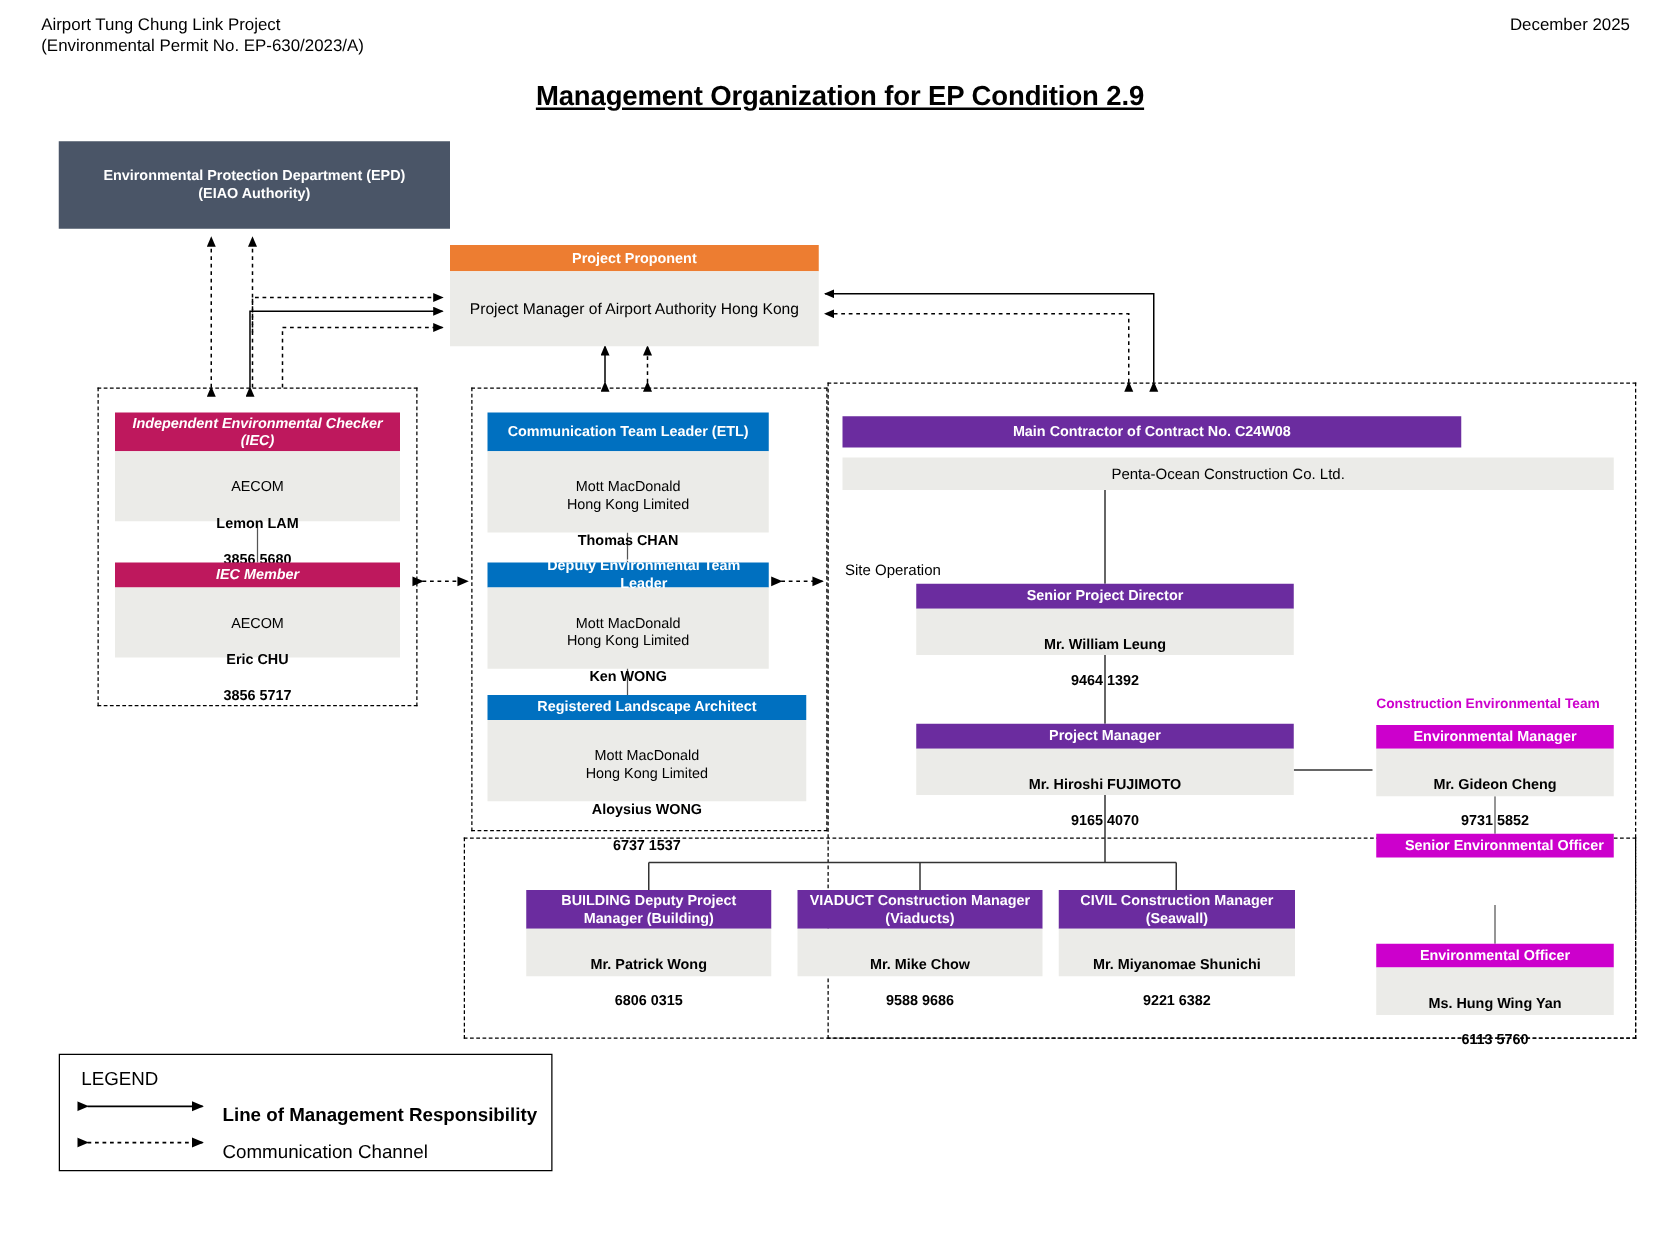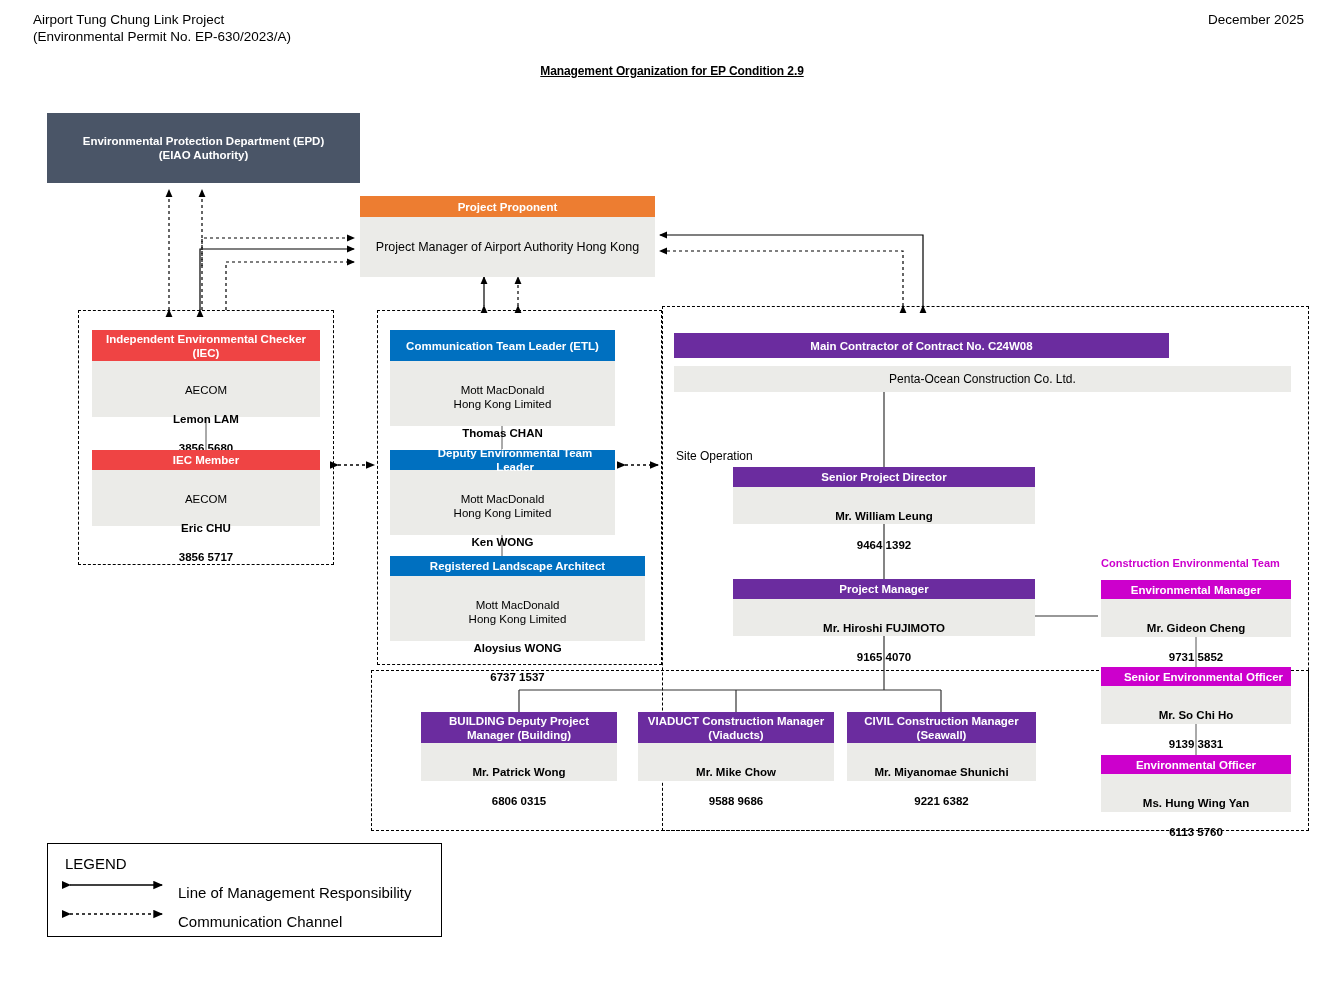--- a/index.html
+++ b/index.html
@@ -27,21 +27,21 @@
     line-height: 17px;
     white-space: pre-line;
   }
   #doc-date {
     right: 40px; top: 12px;
     font-size: 13.5px;
   }
   #chart-title {
     left: 0; right: 0; top: 64px;
     text-align: center;
-    font-size: 12px;
+    font-size: 22px;
     font-weight: bold;
     text-decoration: underline;
     letter-spacing: -0.1px;
   }
 
   
   .orgbox { position: absolute; }
   .orgbox .hdr {
     color: #ffffff;
     font-weight: bold;
@@ -105,21 +105,21 @@
   .dashdotgroup {
     border: 1.8px dashed #000000;
     box-sizing: border-box;
   }
   #iec-group  { left: 78px;  top: 310px; width: 256px; height: 255px; }
   #etl-group  { left: 377px; top: 310px; width: 285px; height: 355px; }
   #main-group { left: 662px; top: 306px; width: 647px; height: 525px; }
   #bottom-group { left: 371px; top: 670px; width: 938px; height: 161px; }
 
   
-  .hdr-green  { background: #ef4444; }
+  .hdr-green  { background: #be185d; font-style: italic; }
   .hdr-blue   { background: #0070C0; }
   .hdr-purple { background: #6B2C9F; }
   .hdr-magenta{ background: #CC00CC; }
 
   
   #iec-lead { left: 92px; top: 330px; width: 228px; }
   #iec-lead .hdr { height: 31px; display:flex; align-items:center; justify-content:center;}
   #iec-lead .body { height: 56px; }
   #iec-member { left: 92px; top: 450px; width: 228px; }
   #iec-member .hdr { height: 20px; display:flex; align-items:center; justify-content:center;}
@@ -178,21 +178,21 @@
   #eo { left: 1101px; top: 755px; width: 190px; }
   #eo .hdr { height: 19px; display:flex; align-items:center; justify-content:center;}
   #eo .body { height: 38px; }
 
   
   #legend {
     left: 47px; top: 843px; width: 395px; height: 94px;
     border: 1.5px solid #000; background: #fff; box-sizing: border-box;
   }
   #legend-title { position:absolute; left: 17px; top: 11px; font-size: 15px; }
-  #legend-row-1 { position:absolute; left: 130px; top: 40px; font-size: 15px; }
+  #legend-row-1 { position:absolute; left: 130px; top: 40px; font-size: 15px; font-weight: bold; }
   #legend-row-2 { position:absolute; left: 130px; top: 69px; font-size: 15px; }
 
   
   #wires { position:absolute; left:0; top:0; width:1344px; height:1008px; pointer-events:none; }
 </style>
 </head>
 <body>
 
 <div id="canvas">
 
@@ -364,24 +364,20 @@
   <div class="orgbox" id="em">
     <div class="hdr hdr-magenta">Environmental Manager</div>
     <div class="body">
       <span class="nm">Mr. Gideon Cheng</span><br>
       <span class="nm">9731 5852</span>
     </div>
   </div>
 
   <div class="orgbox" id="seo">
     <div class="hdr hdr-magenta">Senior Environmental Officer</div>
-    <div class="body">
-      <span class="nm">Mr. So Chi Ho</span><br>
-      <span class="nm">9139 3831</span>
-    </div>
   </div>
 
   <div class="orgbox" id="eo">
     <div class="hdr hdr-magenta">Environmental Officer</div>
     <div class="body">
       <span class="nm">Ms. Hung Wing Yan</span><br>
       <span class="nm">6113 5760</span>
     </div>
   </div>
 

